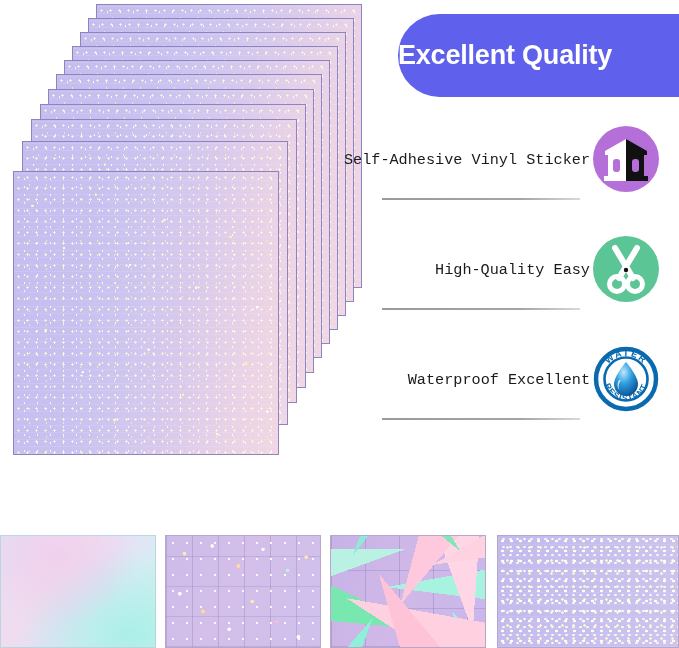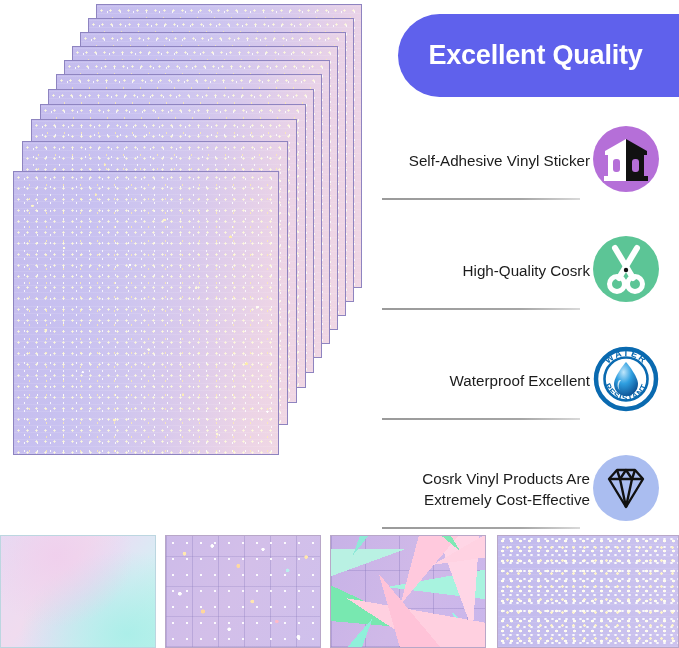--- a/index.html
+++ b/index.html
@@ -92,21 +92,20 @@
   #quality-banner {
     position: absolute;
     left: 18px;
     top: 14px;
     width: 281px;
     height: 83px;
     background: #5f61ec;
     border-radius: 42px 0 0 42px;
     display: flex;
     align-items: center;
-    justify-content: center;
     padding-right: 6px;
     box-sizing: border-box;
   }
   #quality-banner .banner-text {
     color: #ffffff;
     font-size: 27px;
     font-weight: bold;
     letter-spacing: -0.2px;
     white-space: nowrap;
   }
@@ -128,20 +127,21 @@
     align-items: flex-end;
     justify-content: center;
     text-align: right;
   }
   .feature-line {
     font-size: 15.2px;
     color: #1b1b1b;
     line-height: 21px;
     white-space: nowrap;
     font-weight: 400;
+    font-family: Liberation Mono, monospace;
   }
   .feature-divider {
     position: absolute;
     left: 2px;
     top: 72px;
     width: 198px;
     height: 1.5px;
     background: linear-gradient(90deg, #9a9a9a 0%, #a5a5a5 70%, #d9d9d9 100%);
   }
   .feature-icon {
@@ -300,21 +300,21 @@
 
         <rect x="20" y="33" width="7" height="13" rx="3" fill="#b56fd8"></rect>
         <rect x="39" y="33" width="7" height="13" rx="3" fill="#b56fd8"></rect>
         <rect x="31.5" y="13" width="3" height="42" fill="#ffffff" opacity="0"></rect>
       </svg>
     </div>
   </div>
 
   <div class="feature-row" style="top:236px;">
     <div class="feature-text-wrap">
-      <span class="feature-line">High-Quality Cosrk</span>
+      <span class="feature-line">High-Quality Easy</span>
     </div>
     <div class="feature-divider"></div>
     <div class="feature-icon icon-scissors">
       <svg viewBox="0 0 66 66" width="66" height="66">
         <g stroke="#ffffff" stroke-width="6" stroke-linecap="round" fill="none">
           <line x1="22" y1="12" x2="40" y2="42"></line>
           <line x1="44" y1="12" x2="26" y2="42"></line>
         </g>
         <circle cx="24" cy="48" r="7.5" fill="none" stroke="#ffffff" stroke-width="5"></circle>
         <circle cx="42" cy="48" r="7.5" fill="none" stroke="#ffffff" stroke-width="5"></circle>
@@ -346,38 +346,20 @@
         </text>
         <text font-family="'Liberation Sans', sans-serif" font-size="8.4" font-weight="bold" fill="#0a6ab0" letter-spacing="1.1">
           <textPath href="#arcBot" startOffset="50%" text-anchor="middle">RESISTANT</textPath>
         </text>
         <path d="M 33 16 C 33 16 21 30 21 38 A 12 12 0 0 0 45 38 C 45 30 33 16 33 16 Z" fill="url(#dropGrad)"></path>
         <path d="M 28 34 C 25.5 37.5 25 41 26.5 44 C 24 41.5 24 37 26 34.2 Z" fill="#ffffff" opacity="0.75"></path>
       </svg>
     </div>
   </div>
 
-  <div class="feature-row" style="top:455px;">
-    <div class="feature-text-wrap">
-      <span class="feature-line">Cosrk Vinyl Products Are</span>
-      <span class="feature-line">Extremely Cost-Effective</span>
-    </div>
-    <div class="feature-divider"></div>
-    <div class="feature-icon icon-diamond">
-      <svg viewBox="0 0 66 66" width="66" height="66">
-        <g fill="none" stroke="#111111" stroke-width="2.4" stroke-linejoin="round">
-          <polygon points="16,24 24,15 42,15 50,24 33,52"></polygon>
-          <line x1="16" y1="24" x2="50" y2="24"></line>
-          <polyline points="24,15 27,24 33,52"></polyline>
-          <polyline points="42,15 39,24 33,52"></polyline>
-          <polyline points="27,24 33,15 39,24"></polyline>
-        </g>
-      </svg>
-    </div>
-  </div>
 
 </div>
 
 <div id="swatch-strip">
   <div id="swatch-0" class="swatch sw-gradient"></div>
   <div id="swatch-1" class="swatch sw-sparkle"></div>
   <div id="swatch-2" class="swatch sw-shatter"></div>
   <div id="swatch-3" class="swatch sw-dots"></div>
 </div>
 

